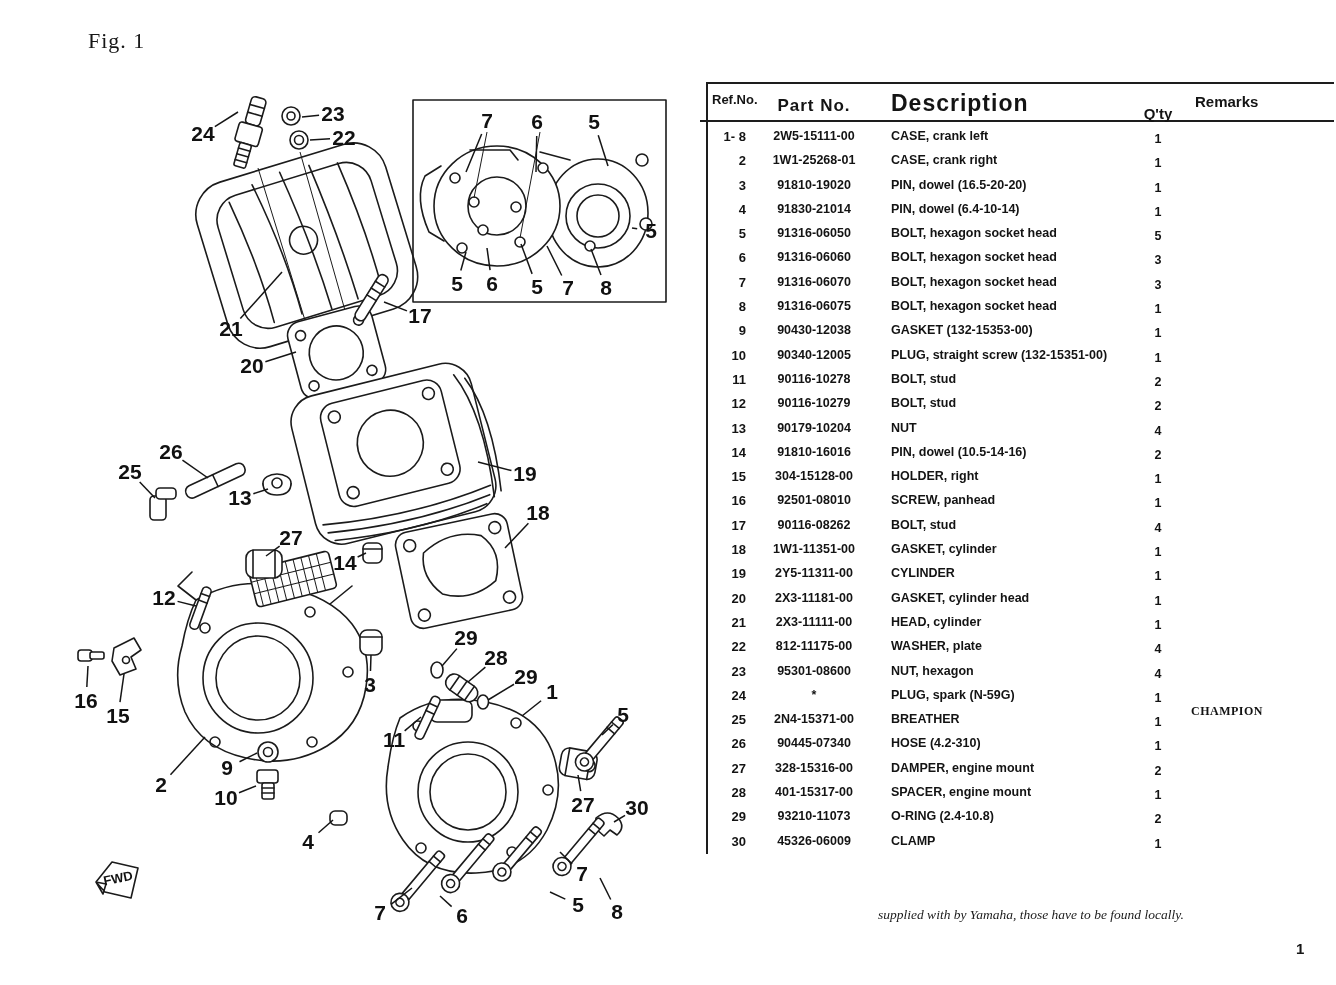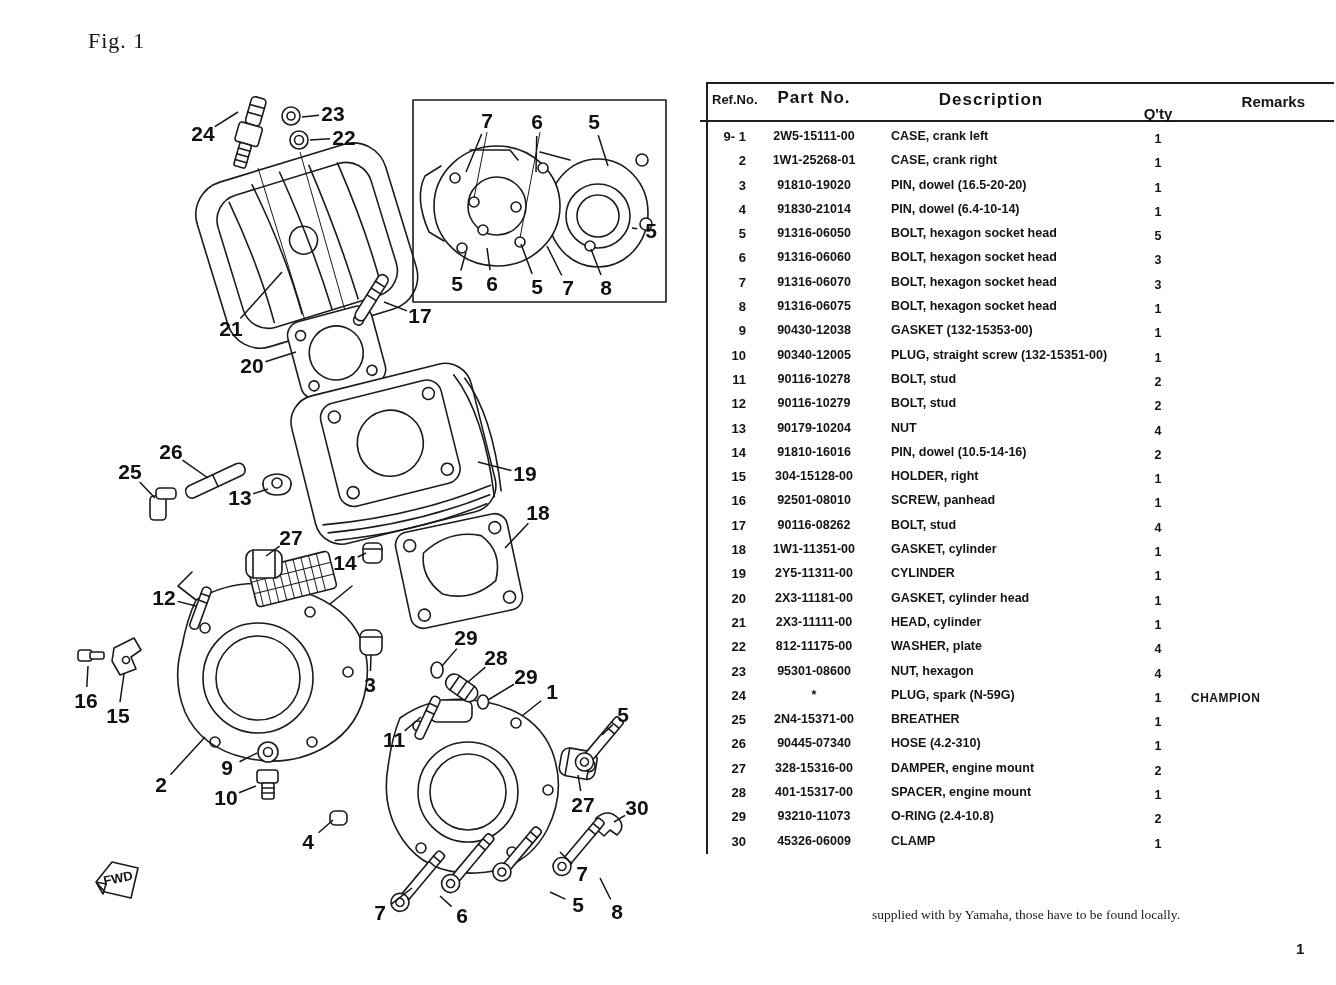--- a/index.html
+++ b/index.html
@@ -20,36 +20,36 @@
   #callouts text{font-family:"Liberation Sans",sans-serif;font-weight:bold;font-size:21px;fill:#111;text-anchor:middle;}
   #fwd-text{font-family:"Liberation Sans",sans-serif;font-weight:bold;font-size:13px;fill:#111;}
   
   .parts-table{position:absolute;left:700px;top:76px;width:636px;height:790px;}
   .line{position:absolute;background:#1d1d1d;}
   .tl-top{left:6px;top:6px;width:628px;height:2px;}
   .tl-head{left:0px;top:44px;width:634px;height:2px;}
   .tl-left{left:6px;top:6px;width:2px;height:772px;}
   .th{position:absolute;font-weight:bold;color:#141414;text-align:center;}
   .th-ref{left:12px;top:16px;font-size:13px;}
-  .th-part{left:58px;top:12px;width:112px;text-align:center;font-size:17px;letter-spacing:1px;}
-  .th-desc{left:191px;top:14px;width:200px;text-align:center;font-size:17px;letter-spacing:1px;}
+  .th-part{left:58px;top:20px;width:112px;text-align:center;font-size:17px;letter-spacing:1px;}
+  .th-desc{left:191px;top:14px;width:200px;text-align:left;font-size:23px;letter-spacing:1px;}
   .th-qty{left:438px;top:17px;width:40px;text-align:center;font-size:15px;margin-top:12px;}
-  .th-rem{left:495px;top:17px;width:110px;text-align:right;font-size:15px;font-weight:600;}
+  .th-rem{left:495px;top:17px;width:110px;text-align:left;font-size:15px;font-weight:600;}
   .rows{position:absolute;left:0;top:50px;right:0;}
   .row{position:relative;height:24.3px;}
   .cell{position:absolute;top:3px;font-size:12.5px;font-weight:bold;white-space:nowrap;color:#131313;}
   .c-ref{left:0;width:46px;text-align:right;font-size:13px;}
   .c-part{left:58px;width:112px;text-align:center;}
   .c-desc{left:191px;}
   .c-qty{left:438px;width:40px;text-align:center;top:6px;}
-  .c-rem{left:491px;top:6px;font-size:12px;letter-spacing:0.5px;}
+  .c-rem{left:491px;top:19px;font-size:12px;letter-spacing:0.5px;font-family:Liberation Serif, serif;}
   
   .footnote{position:absolute;left:850px;top:906px;font-family:"Liberation Serif",serif;
     font-size:13.5px;color:#1a1a1a;line-height:17px;}
-  .footnote .fn2{margin-left:22px;}
+  .footnote .fn2{margin-left:28px;font-style:italic;}
   .page-num{position:absolute;left:1296px;top:940px;font-size:15px;font-weight:bold;}
 </style>
 </head>
 <body>
 
 <div class="page">
 
   <div class="title-block">
     <span class="fig-label">Fig. 1</span>
   </div>
@@ -369,21 +369,21 @@
     <div class="line tl-top"></div>
     <div class="line tl-left"></div>
     <div class="line tl-head"></div>
     <span class="th th-ref">Ref.No.</span>
     <span class="th th-part">Part No.</span>
     <span class="th th-desc">Description</span>
     <span class="th th-qty">Q'ty</span>
     <span class="th th-rem">Remarks</span>
     <div class="rows">
         <div class="row">
-          <span class="cell c-ref">9- 1</span>
+          <span class="cell c-ref">1- 8</span>
           <span class="cell c-part">2W5-15111-00</span>
           <span class="cell c-desc">CASE, crank left</span>
           <span class="cell c-qty">1</span>
           <span class="cell c-rem"></span>
         </div>
         <div class="row">
           <span class="cell c-ref">2</span>
           <span class="cell c-part">1W1-25268-01</span>
           <span class="cell c-desc">CASE, crank right</span>
           <span class="cell c-qty">1</span>

